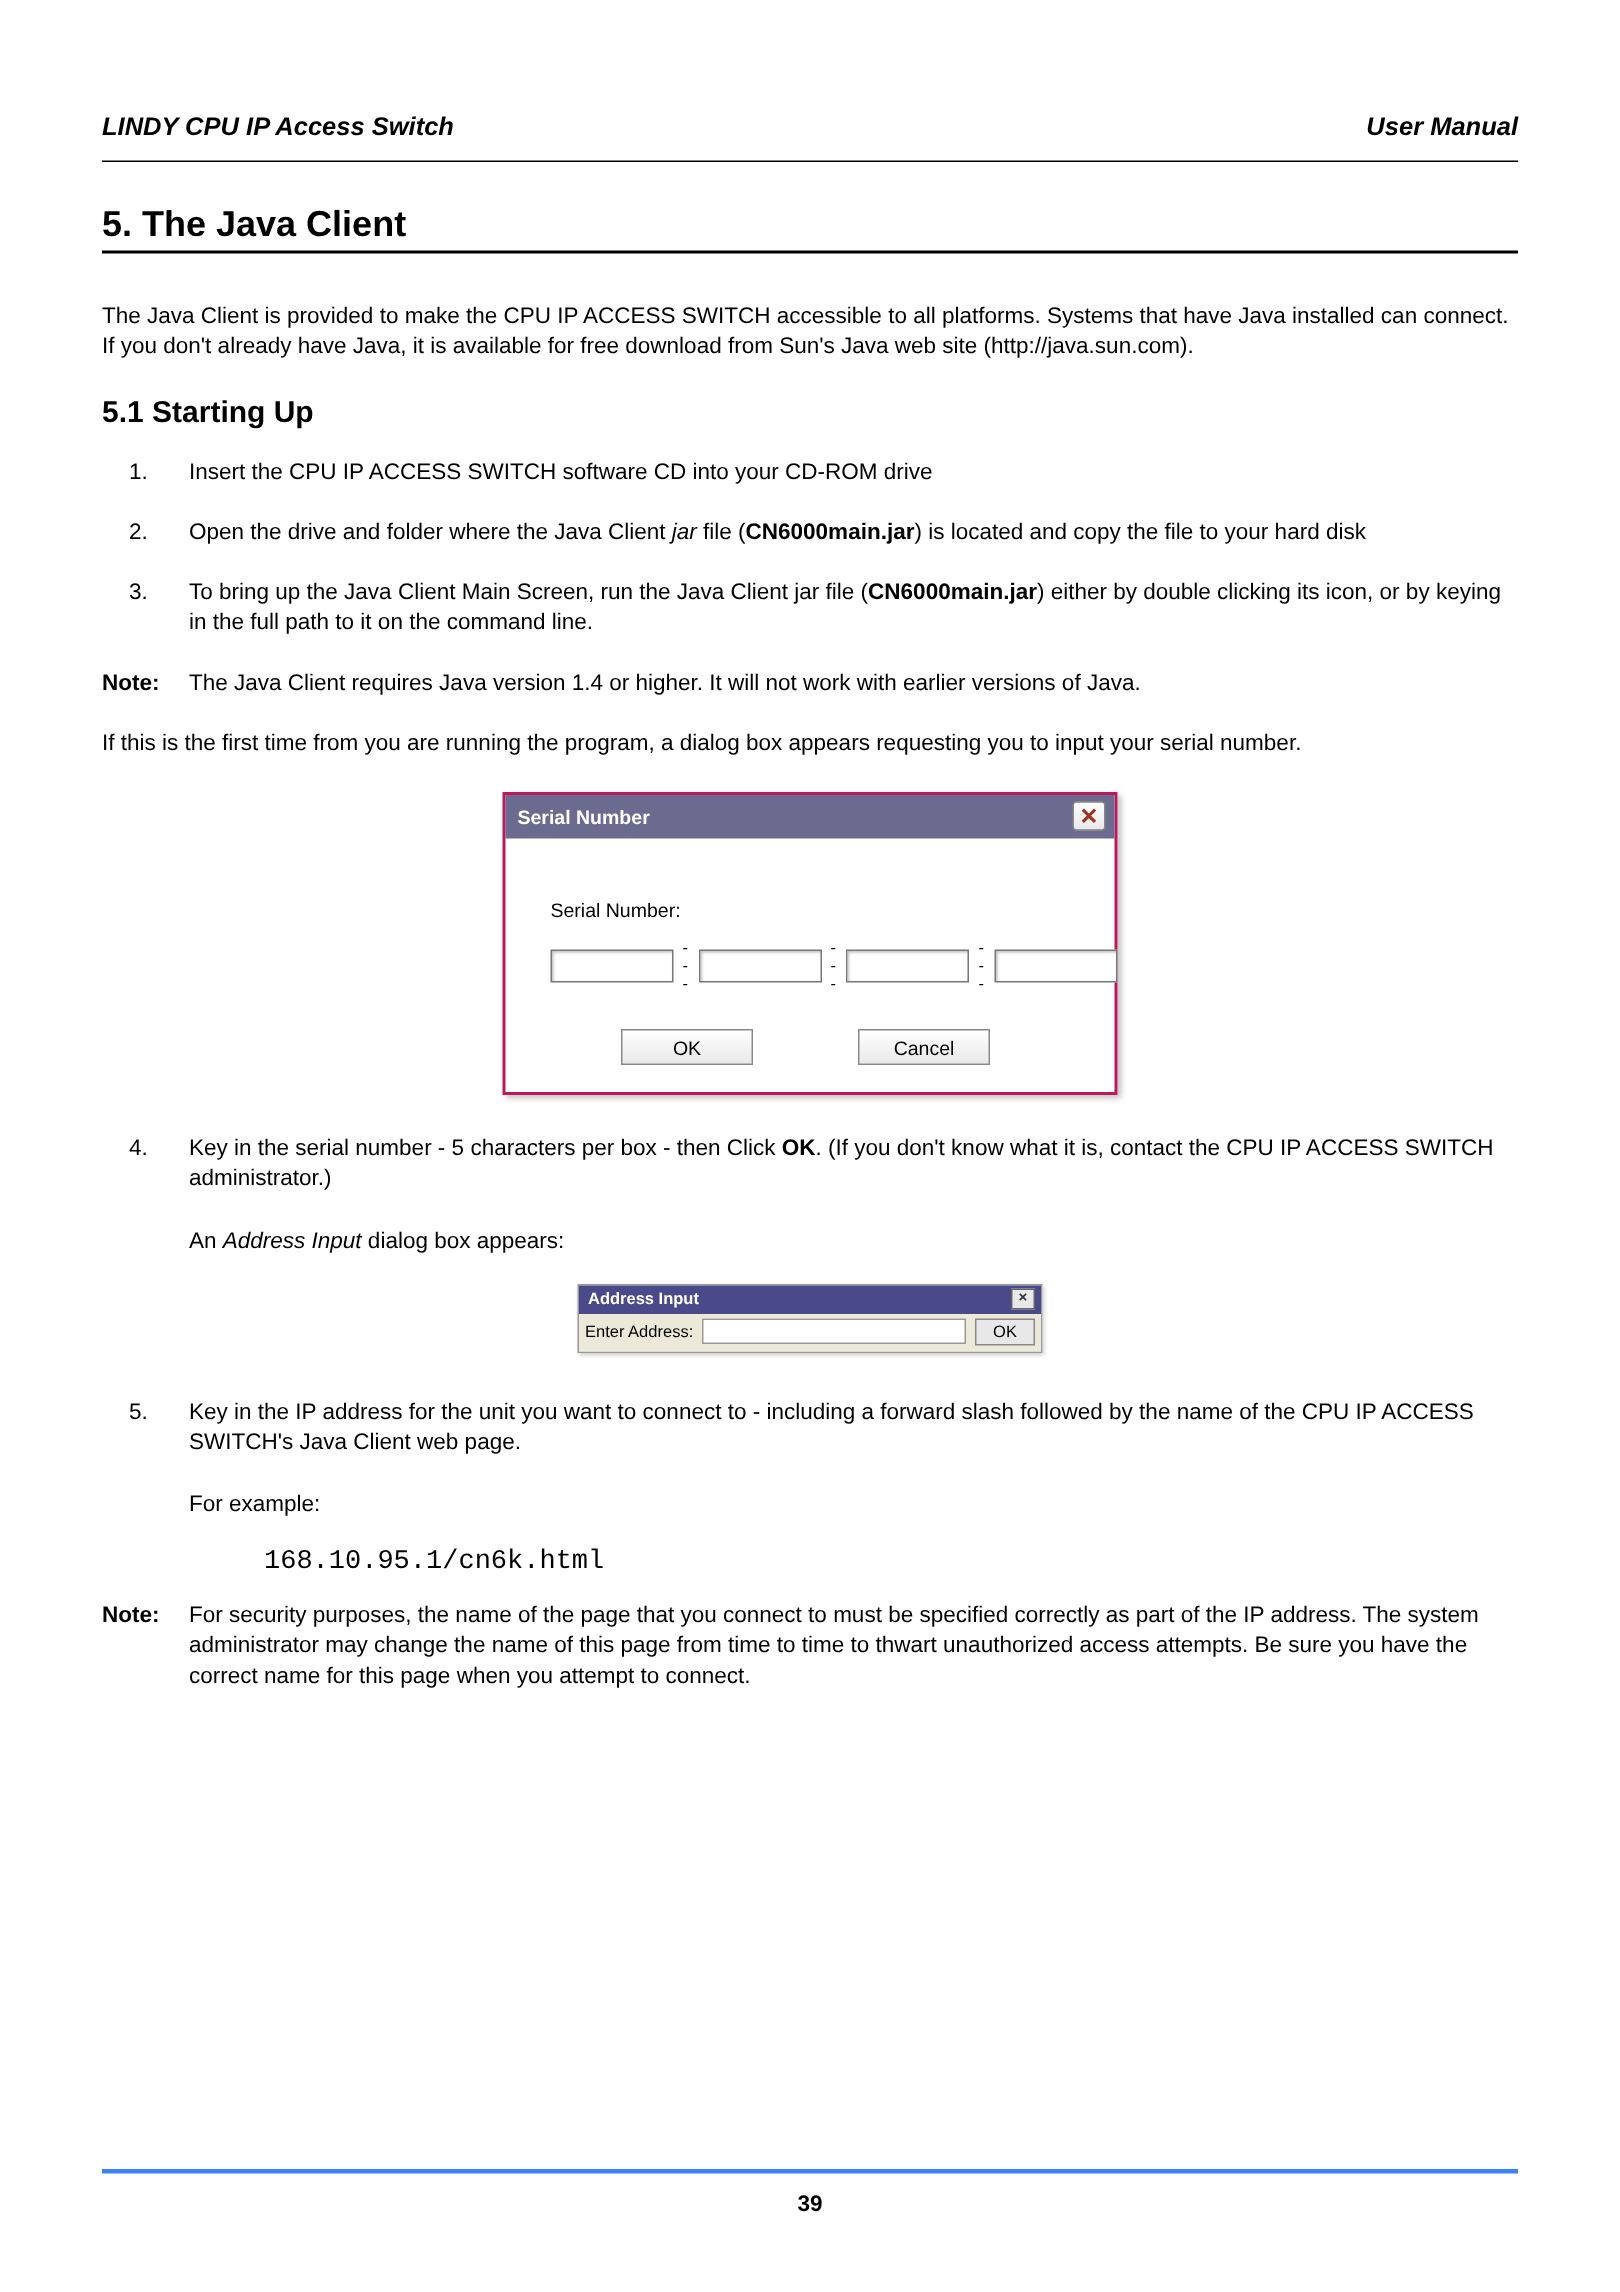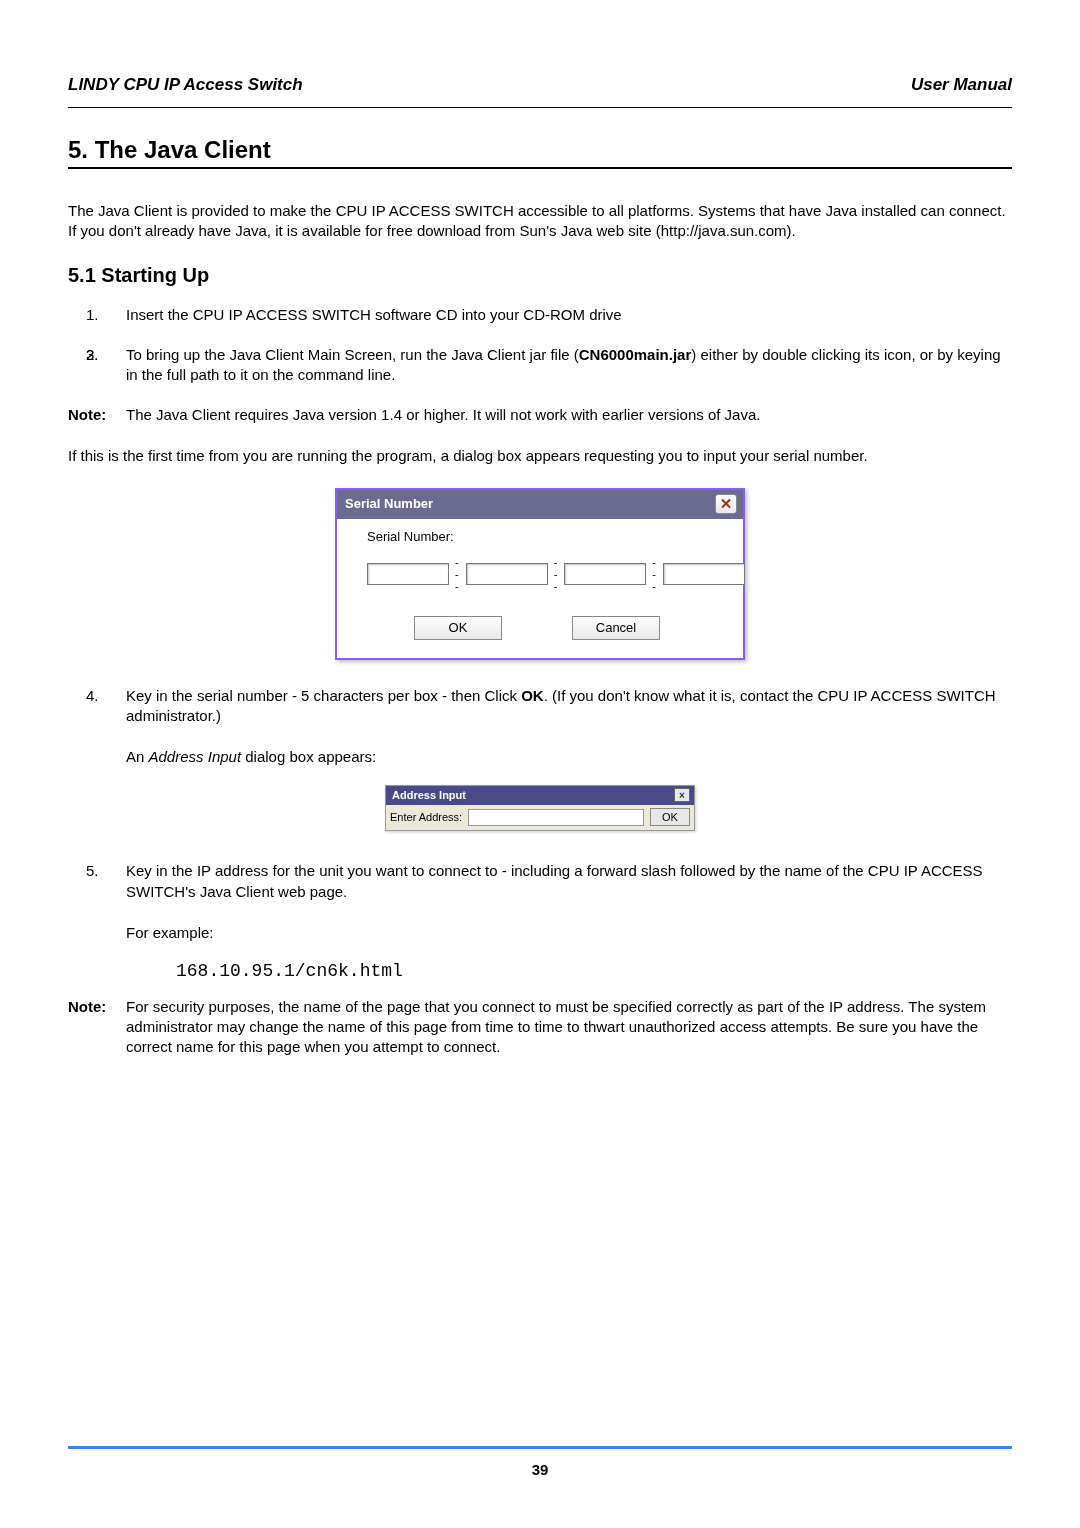--- a/index.html
+++ b/index.html
@@ -64,21 +64,21 @@
     font-weight: bold;
   }
   .note-body { flex: 1; }
   .italic { font-style: italic; }
   .bold { font-weight: bold; }
 
   
   .serial-dialog {
     width: 410px;
     margin: 8px auto 26px auto;
-    border: 2px solid #8b5cf6;
+    border: 2px solid #be185d;
     box-shadow: 2px 2px 4px rgba(0,0,0,0.25);
     background: #fff;
     font-family: Tahoma, Arial, sans-serif;
     font-size: 13px;
   }
   .serial-titlebar {
     background: #6b6b8f;
     color: #fff;
     font-weight: bold;
     padding: 4px 6px 5px 8px;
@@ -89,20 +89,21 @@
   .close-box {
     width: 22px; height: 20px;
     background: linear-gradient(#fff,#e8e8e8);
     border: 1px solid #888;
     border-radius: 3px;
     display: flex; align-items: center; justify-content: center;
     color: #a03020; font-weight: bold; font-size: 15px;
   }
   .serial-body {
     padding: 10px 16px 18px 30px;
+    margin-top: 30px;
   }
   .serial-label { margin-bottom: 12px; color:#000; }
   .serial-inputs {
     display: flex;
     align-items: center;
     gap: 6px;
     margin-bottom: 24px;
   }
   .serial-inputs input {
     width: 82px; height: 22px;
@@ -206,20 +207,23 @@
 
 <h2 class="subsection-title">5.1 Starting Up</h2>
 
 <ol class="steps">
   <li>
     <span class="num">1.</span>
     <span>Insert the CPU IP ACCESS SWITCH software CD into your CD-ROM drive</span>
   </li>
   <li>
     <span class="num">2.</span>
+    <span>
+      <span>Open the drive and folder where the Java Client </span><span class="italic">jar</span><span> file (</span><span class="bold">CN6000main.jar</span><span>) is located and copy the file to your hard disk</span>
+    </span>
   </li>
   <li>
     <span class="num">3.</span>
     <span>
       <span>To bring up the Java Client Main Screen, run the Java Client jar file (</span><span class="bold">CN6000main.jar</span><span>) either by double clicking its icon, or by keying in the full path to it on the command line.</span>
     </span>
   </li>
 </ol>
 
 <div class="note-row">

